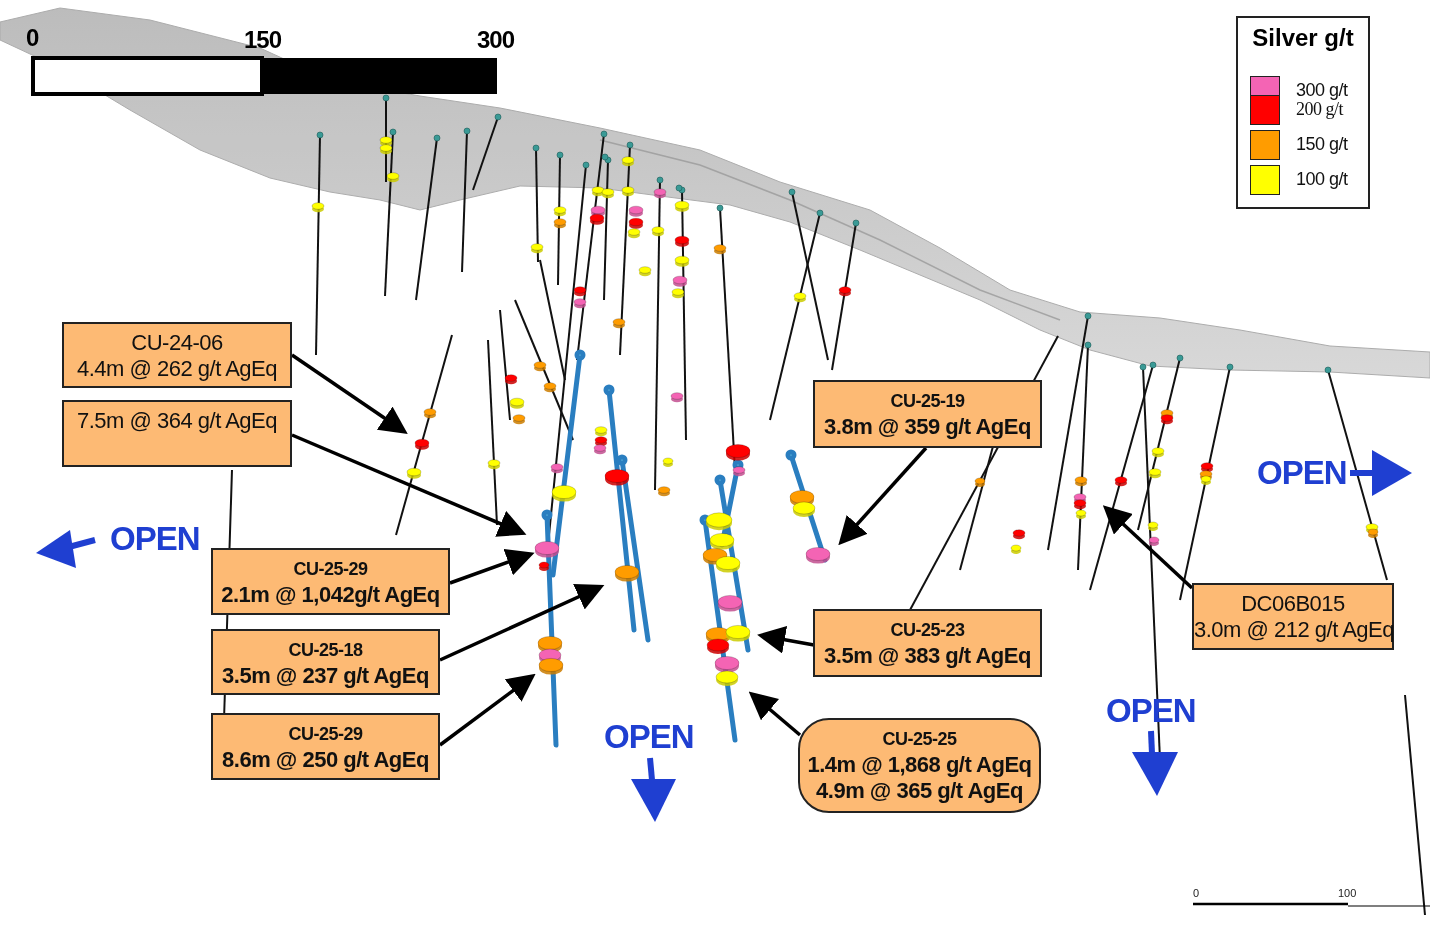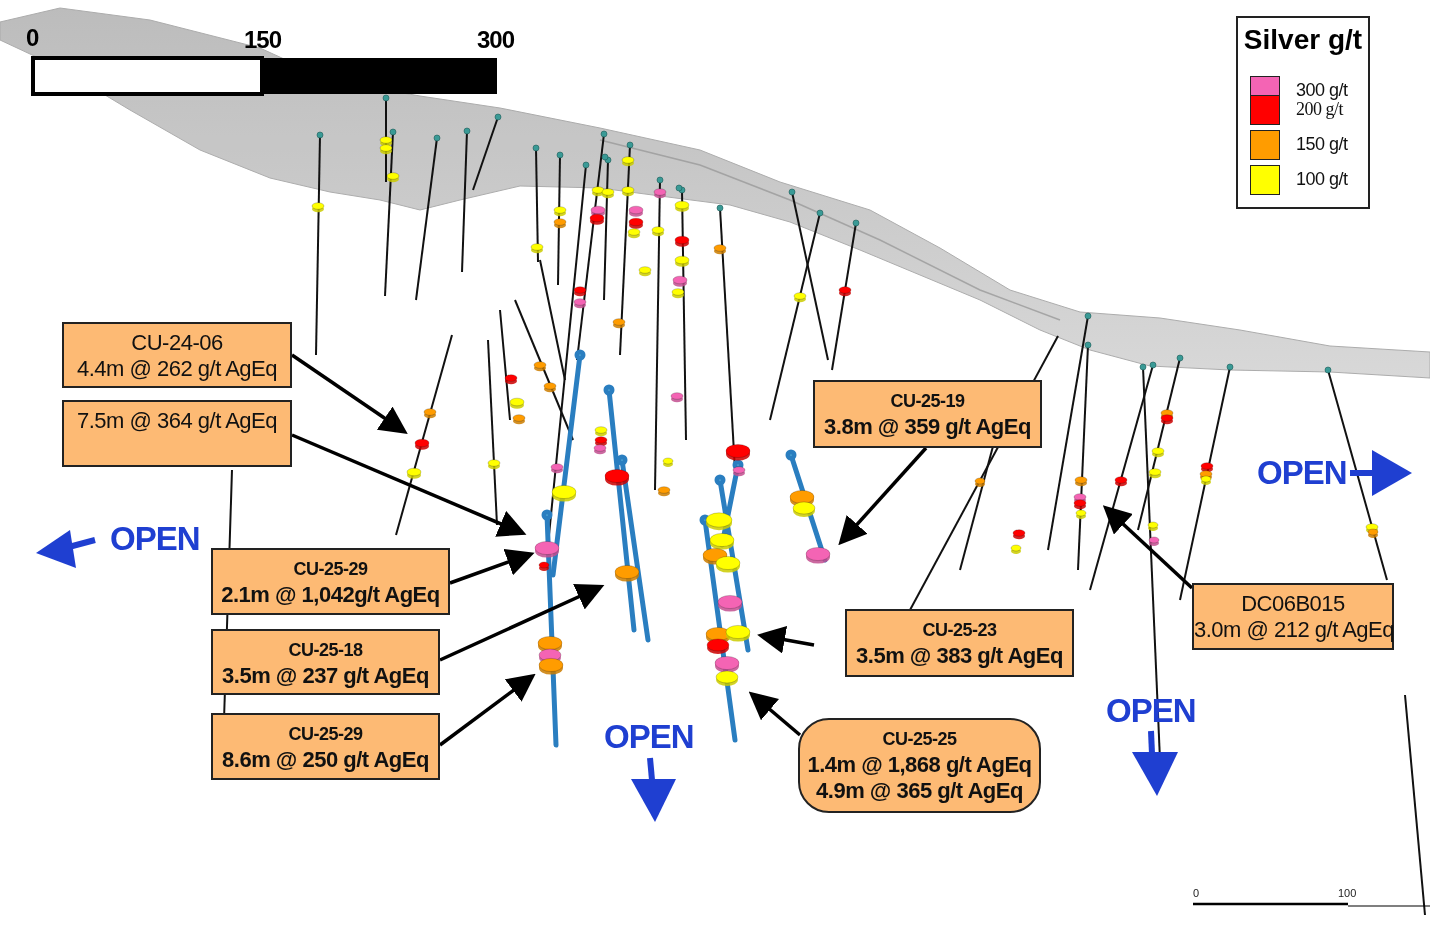--- a/index.html
+++ b/index.html
@@ -10,21 +10,21 @@
     text-align: center; color: #111; line-height: 26px; font-size: 22px;
     font-family: "Liberation Sans", sans-serif; letter-spacing: -0.5px;
   }
   .callout.bold { font-weight: bold; }
   .callout.bold .hole { font-size: 18px; }
   .callout span { display: block; white-space: nowrap; }
   .legend {
     position: absolute; left: 1236px; top: 16px; width: 134px; height: 193px;
     border: 2px solid #222; background: #fff; box-sizing: border-box;
   }
-  .legend-title { position: absolute; left: 0; right: 0; top: 6px; text-align: center; font-weight: bold; font-size: 28px; color: #000; }
+  .legend-title { position: absolute; left: 0; right: 0; top: 6px; text-align: center; font-weight: bold; font-size: 24px; color: #000; }
   .legend-item { position: absolute; left: 12px; height: 32px; width: 120px; }
   .legend-swatch { position: absolute; left: 0; top: 0; width: 30px; height: 30px; border: 1.5px solid #222; box-sizing: border-box; }
   .legend-label { position: absolute; left: 46px; top: 4px; font-size: 18px; color: #111; letter-spacing: -0.5px; }
   .scale-label { position: absolute; font-weight: bold; font-size: 24px; color: #000; letter-spacing: -1px; }
   .open-label { position: absolute; color: #1f3fd1; font-weight: bold; font-size: 33px; letter-spacing: -1px; }
   .mini-scale-label { position: absolute; font-size: 11px; color: #222; }
 </style>
 </head>
 <body>
 
@@ -397,21 +397,21 @@
   <span>3.5m @ 237 g/t AgEq</span>
 </div>
 <div class="callout bold" style="left:211px; top:713px; width:229px; height:67px; padding-top:6px;">
   <span class="hole">CU-25-29</span>
   <span>8.6m @ 250 g/t AgEq</span>
 </div>
 <div class="callout bold" style="left:813px; top:380px; width:229px; height:68px; padding-top:6px;">
   <span class="hole">CU-25-19</span>
   <span>3.8m @ 359 g/t AgEq</span>
 </div>
-<div class="callout bold" style="left:845px; top:609px; width:229px; height:68px; padding-top:6px;">
+<div class="callout bold" style="left:813px; top:609px; width:229px; height:68px; padding-top:6px;">
   <span class="hole">CU-25-23</span>
   <span>3.5m @ 383 g/t AgEq</span>
 </div>
 <div class="callout bold" style="left:798px; top:718px; width:243px; height:95px; padding-top:6px;border-radius:31px;">
   <span class="hole">CU-25-25</span>
   <span>1.4m @ 1,868 g/t AgEq</span>
   <span>4.9m @ 365 g/t AgEq</span>
 </div>
 <div class="callout" style="left:1192px; top:583px; width:202px; height:67px; padding-top:6px;">
   <span class="hole">DC06B015</span>

